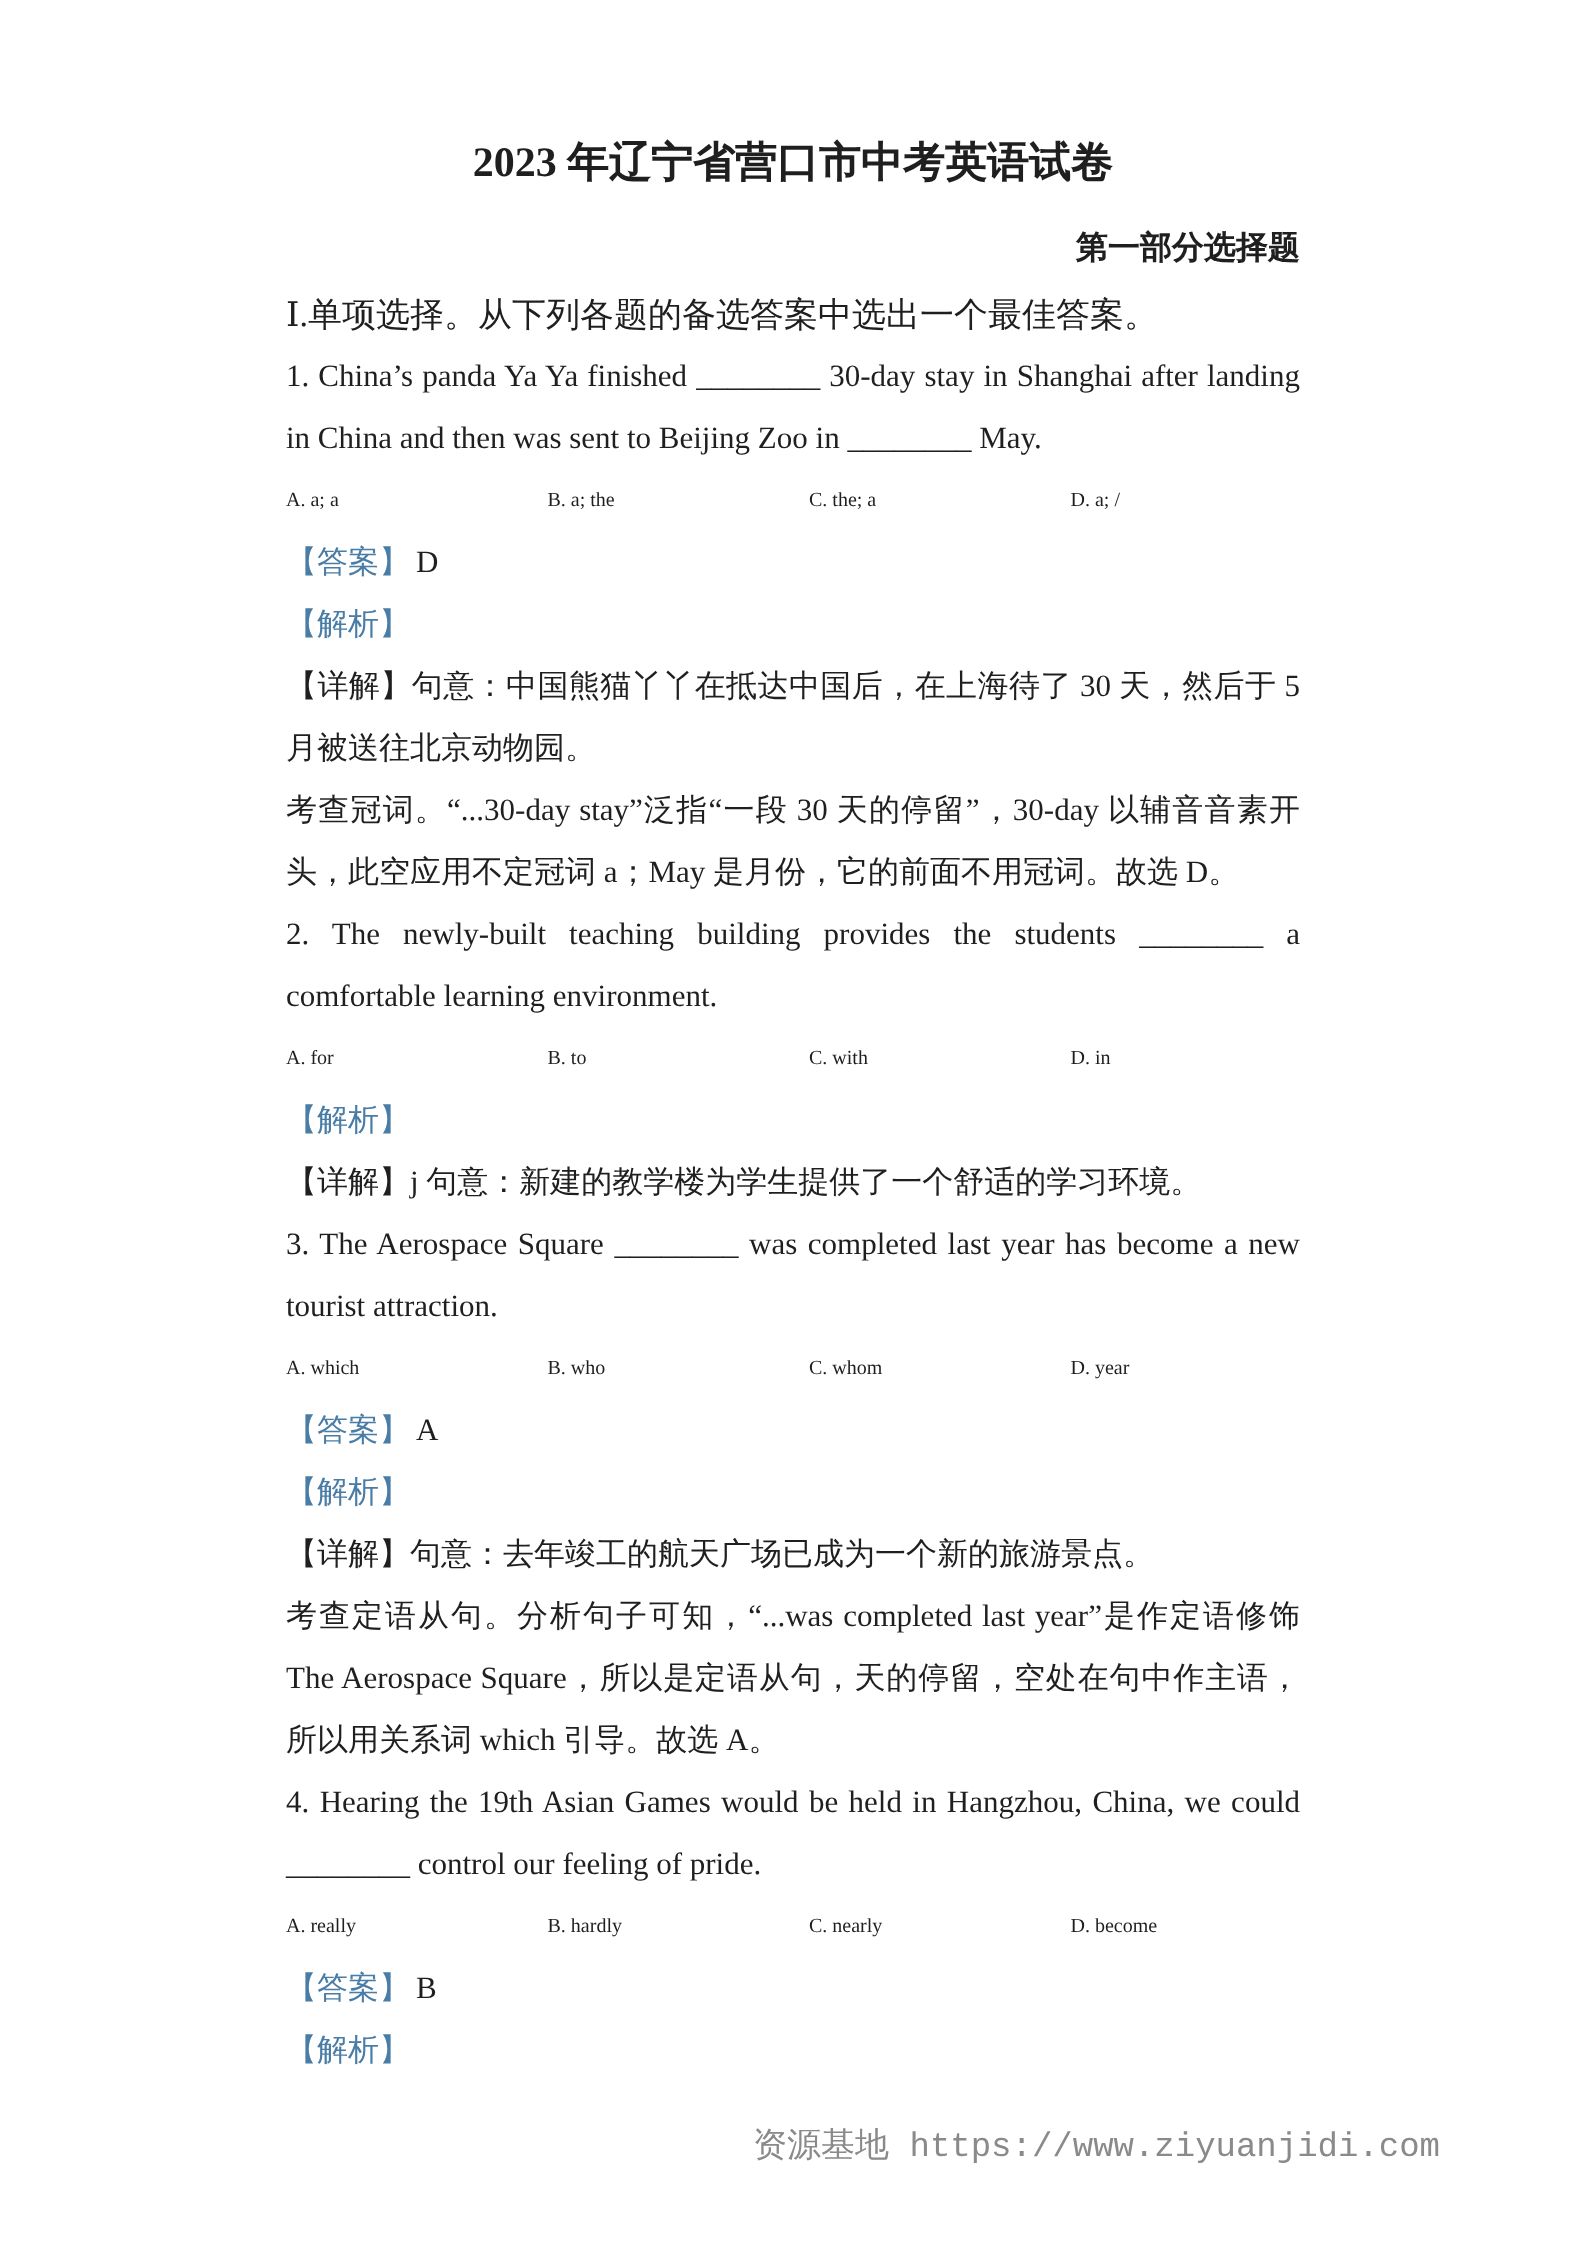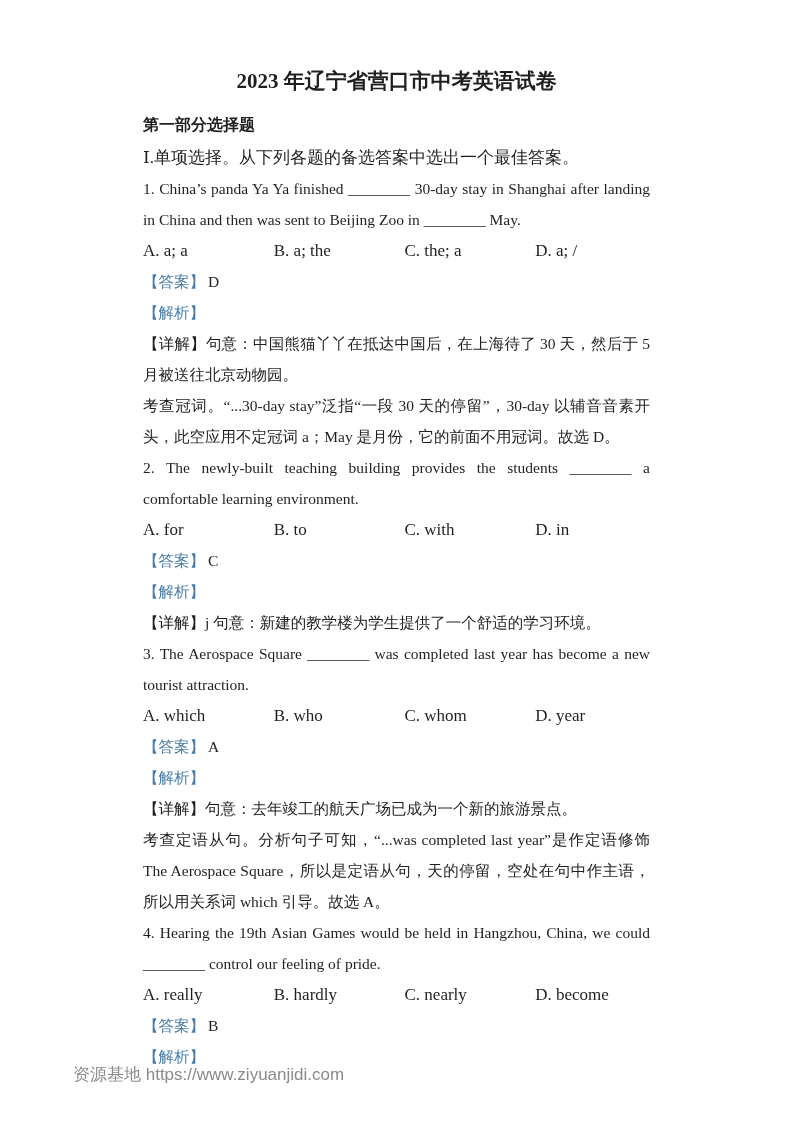--- a/index.html
+++ b/index.html
@@ -24,48 +24,49 @@
     text-align: center;
     font-size: 21px;
     font-weight: bold;
     line-height: 30px;
   }
   .part-heading {
     margin-top: 16px;
     font-size: 16px;
     font-weight: bold;
     line-height: 26px;
+    text-align: right;
   }
   .instruction {
     margin-top: 4px;
     font-size: 17px;
     font-weight: normal;
     line-height: 31px;
   }
   .stem, .para, .line {
     font-size: 15.5px;
     line-height: 31px;
   }
   .stem, .para { text-align: justify; }
   .options-row {
     display: flex;
-    font-size: 17px;
+    font-size: 10px;
     line-height: 31px;
     gap: 16px;
   }
   .options-row .opt { width: 25%; }
   .blue-label { color: var(--accent-blue); }
   .answer-value { margin-left: 3px; }
   .footer {
     position: absolute;
     left: 0;
     right: 0;
     top: 1062px;
-    text-align: left;
-    font-family: Liberation Sans, sans-serif;
+    text-align: right;
+    font-family: Liberation Mono, monospace;
     font-size: 17px;
     line-height: 26px;
     color: var(--footer-gray);
   }
 </style>
 </head>
 <body>
 
 <div class="page">
 
@@ -90,21 +91,20 @@
   </section>
 
   <section>
     <p class="stem">2. The newly-built teaching building provides the students ________ a comfortable learning environment.</p>
     <div class="options-row">
       <span class="opt">A. for</span>
       <span class="opt">B. to</span>
       <span class="opt">C. with</span>
       <span class="opt">D. in</span>
     </div>
-    <p class="line"><span class="blue-label">【答案】</span><span class="answer-value">C</span></p>
     <p class="line"><span class="blue-label">【解析】</span></p>
     <p class="para"><span>【详解】</span><span>j 句意：新建的教学楼为学生提供了一个舒适的学习环境。</span></p>
   </section>
 
   <section>
     <p class="stem">3. The Aerospace Square ________ was completed last year has become a new tourist attraction.</p>
     <div class="options-row">
       <span class="opt">A. which</span>
       <span class="opt">B. who</span>
       <span class="opt">C. whom</span>

